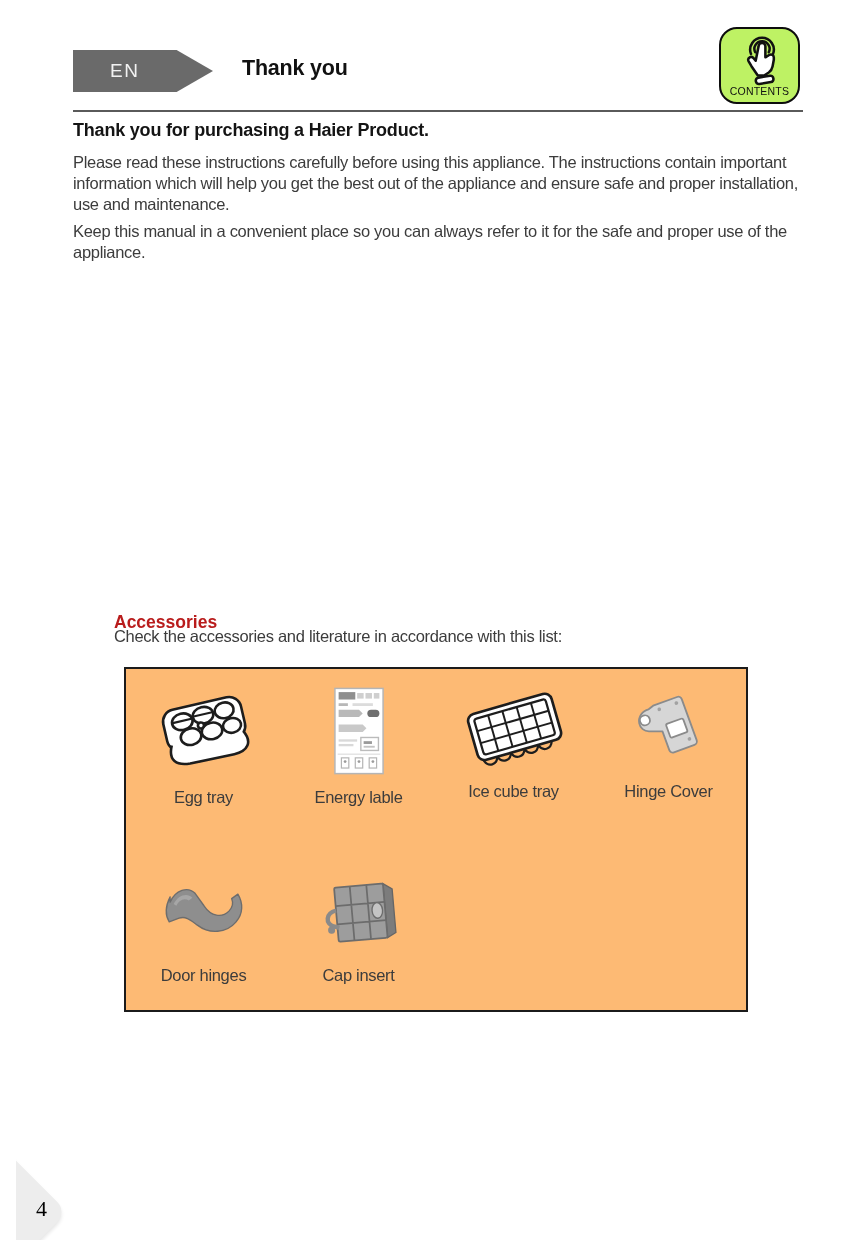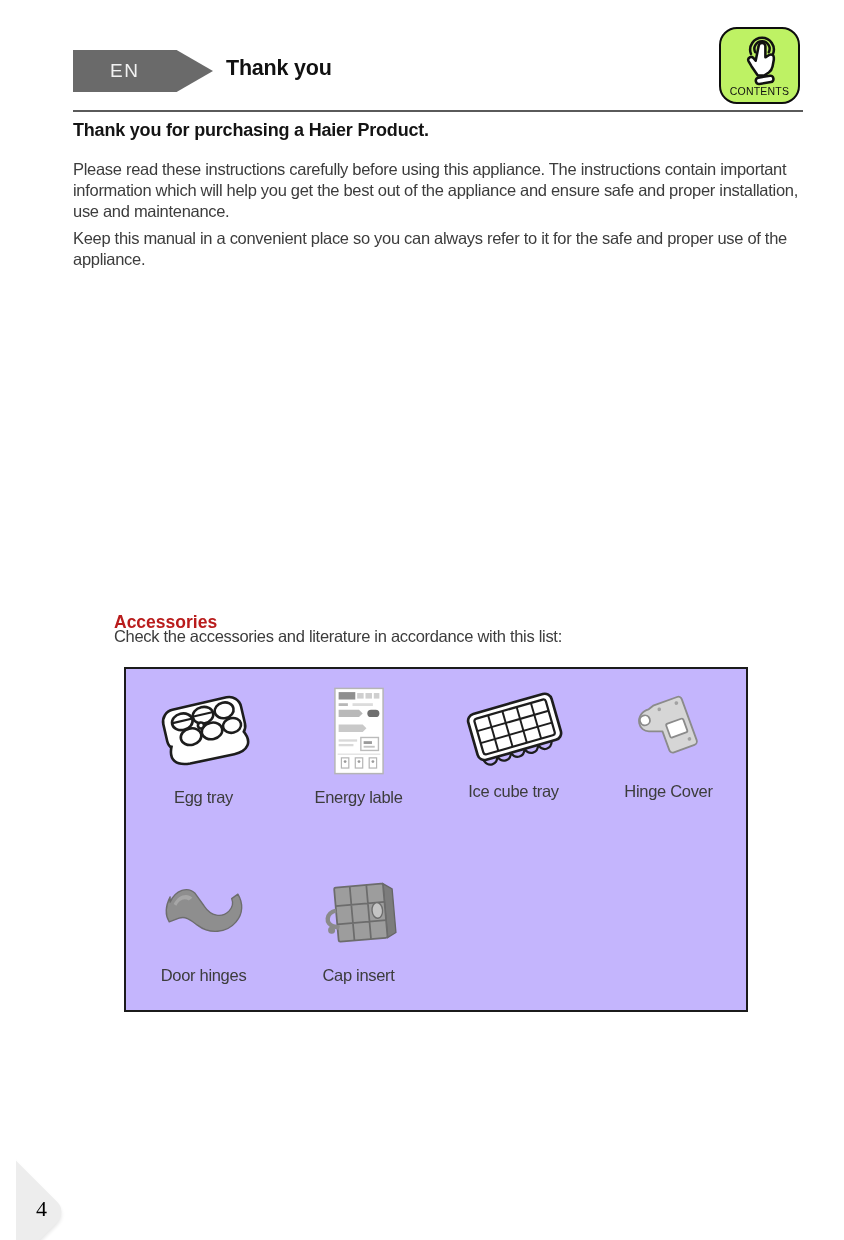--- a/index.html
+++ b/index.html
@@ -14,51 +14,51 @@
     position:absolute; left:57px; top:50px; width:140px; height:42px;
     background:#6a6a6a;
     clip-path:polygon(0 0, 74% 0, 100% 50%, 74% 100%, 0 100%);
     display:flex; align-items:center;
   }
   .en-badge span {
     width:74%; text-align:center; color:#f2f2f2; font-size:19px;
     letter-spacing:1.5px;
   }
   .page-title {
-    position:absolute; left:210px; top:56px; font-size:21.5px; font-weight:700;
+    position:absolute; left:226px; top:56px; font-size:21.5px; font-weight:700;
     color:#111; letter-spacing:-0.2px;
   }
   .contents-btn {
     position:absolute; left:703px; top:27px; width:81px; height:77px;
     border:2.5px solid #0d0d0d; border-radius:18px; background:#bef264;
     display:flex; flex-direction:column; align-items:center; justify-content:flex-end;
     padding-bottom:5px; cursor:pointer;
   }
   .contents-btn svg { position:absolute; top:3px; left:14px; }
   .contents-btn .lbl { font-size:10.5px; color:#111; letter-spacing:0.2px; font-weight:500; }
   .head-rule {
     position:absolute; left:57px; top:110px; width:730px; height:0;
     border-top:2px solid #5a5a5a;
   }
   
   .intro { position:absolute; left:57px; top:120px; width:733px; }
   .intro h2 {
     font-size:18px; font-weight:700; color:#141414; letter-spacing:-0.2px;
-    margin-bottom:18px;
+    margin-bottom:11px;
   }
   .intro p {
     font-size:16.5px; line-height:21px; letter-spacing:-0.3px; color:#3c3c3c;
     margin-bottom:6px;
   }
   
   .acc-head { position:absolute; left:98px; top:612px; font-size:17.5px; font-weight:700; color:#b91c1c; }
   .acc-desc { position:absolute; left:98px; top:627px; font-size:16.5px; letter-spacing:-0.3px; color:#3c3c3c; }
   .acc-box {
     position:absolute; left:108px; top:667px; width:624px; height:345px;
-    border:2px solid #1b1b1b; background:#c4b5fd;
+    border:2px solid #1b1b1b; background:#fdba74;
     display:grid; grid-template-columns:repeat(4,1fr); grid-template-rows:184px 157px;
   }
   .acc-cell { display:flex; flex-direction:column; align-items:center; padding-top:13px; }
   .acc-icon { height:98px; display:flex; align-items:center; justify-content:center; }
   .row2 .acc-icon { height:92px; }
   .acc-label {
     margin-top:7px; text-align:center; font-size:16.5px; line-height:21px;
     letter-spacing:-0.3px; color:#3c3c3c;
   }
   .acc-label.narrow { width:92px; }

